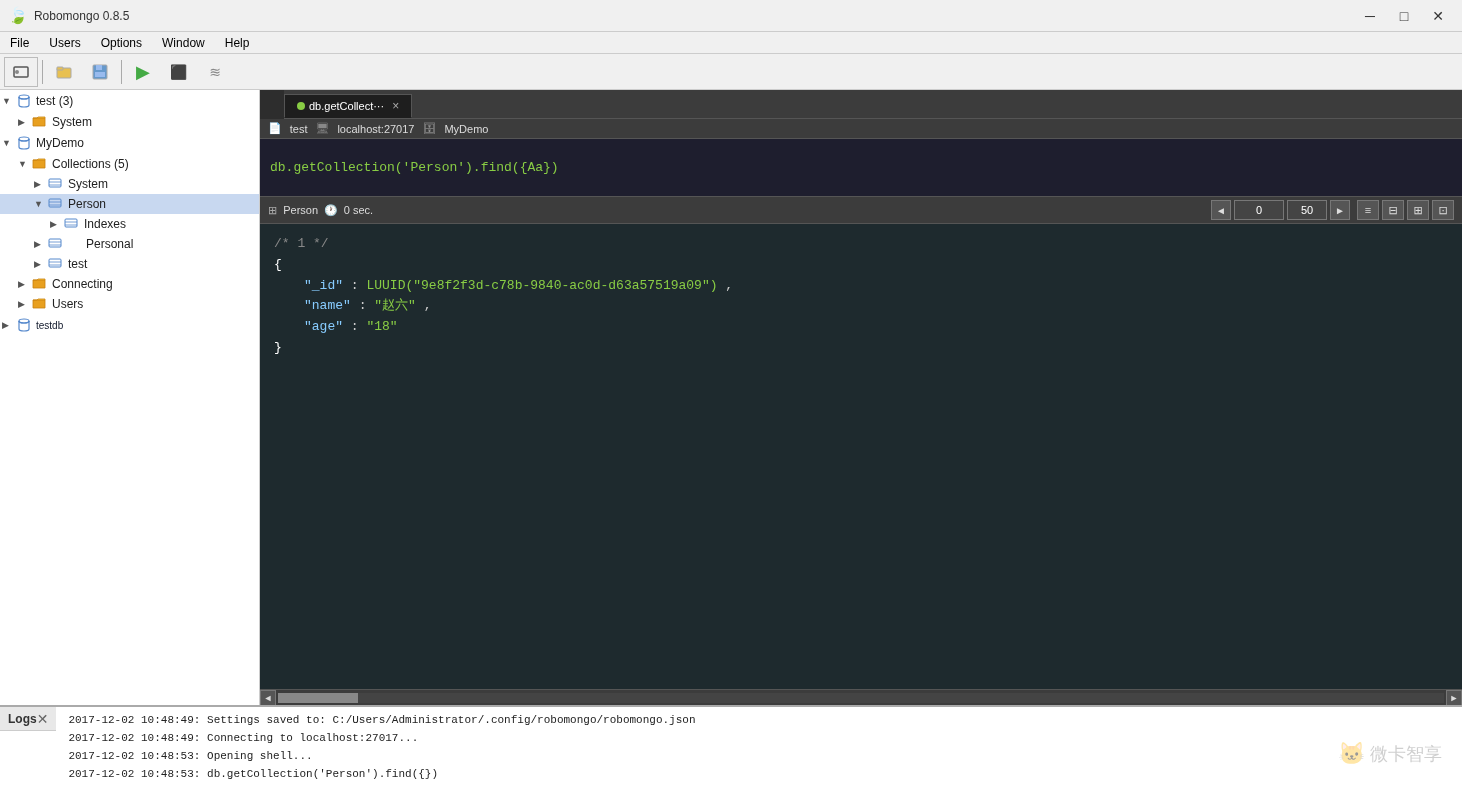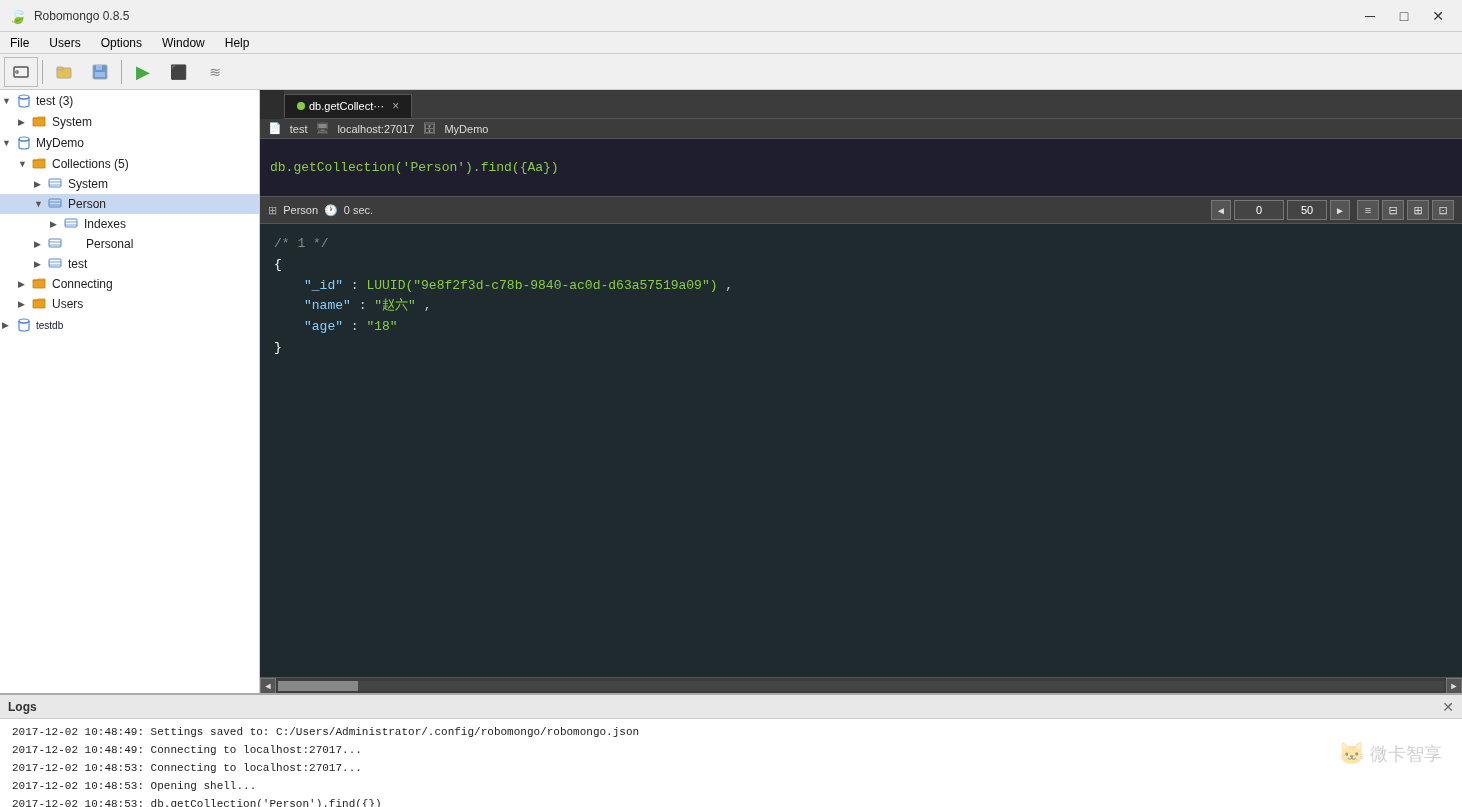--- a/index.html
+++ b/index.html
@@ -267,29 +267,28 @@
       <div style="flex:1; height:10px; background:#444; margin:0 2px;">
         <div style="width:80px; height:10px; background:#888;"></div>
       </div>
       <div style="width:16px; height:16px; background:#555; border:1px solid #777; color:#ddd; display:flex; align-items:center; justify-content:center; font-size:9px; cursor:pointer;">►</div>
     </div>
 
   </div>
 
 </div>
 
-<div style="height:114px; background:#fff; border-top:2px solid #aaa; display:flex; flex-direction:column;">
+<div style="height:102px; background:#fff; border-top:2px solid #aaa; display:flex; flex-direction:row;">
   <div style="background:#e8e8e8; padding:2px 8px; display:flex; align-items:center; border-bottom:1px solid #ccc; height:24px;">
     <span style="font-size:12px; font-weight:bold; color:#333; flex:1;">Logs</span>
     <span style="font-size:14px; color:#666; cursor:pointer;">✕</span>
   </div>
   <div style="flex:1; padding:4px 12px; font-family:'Courier New',monospace; font-size:11px; color:#222; overflow-y:auto; background:#fff;">
     <div style="line-height:18px;">2017-12-02 10:48:49: Settings saved to: C:/Users/Administrator/.config/robomongo/robomongo.json</div>
     <div style="line-height:18px;">2017-12-02 10:48:49: Connecting to localhost:27017...</div>
-    <div style="line-height:18px;">2017-12-02 10:48:53: Connecting to localhost:27017...</div>
     <div style="line-height:18px;">2017-12-02 10:48:53: Opening shell...</div>
     <div style="line-height:18px;">2017-12-02 10:48:53: db.getCollection('Person').find({})</div>
   </div>
 </div>
 
 <div style="position:fixed; bottom:40px; right:20px; opacity:0.4; font-size:18px; color:#888; pointer-events:none; display:flex; align-items:center; gap:4px;">
   <span style="font-size:22px;">🐱</span>
   <span>微卡智享</span>
 </div>
 

